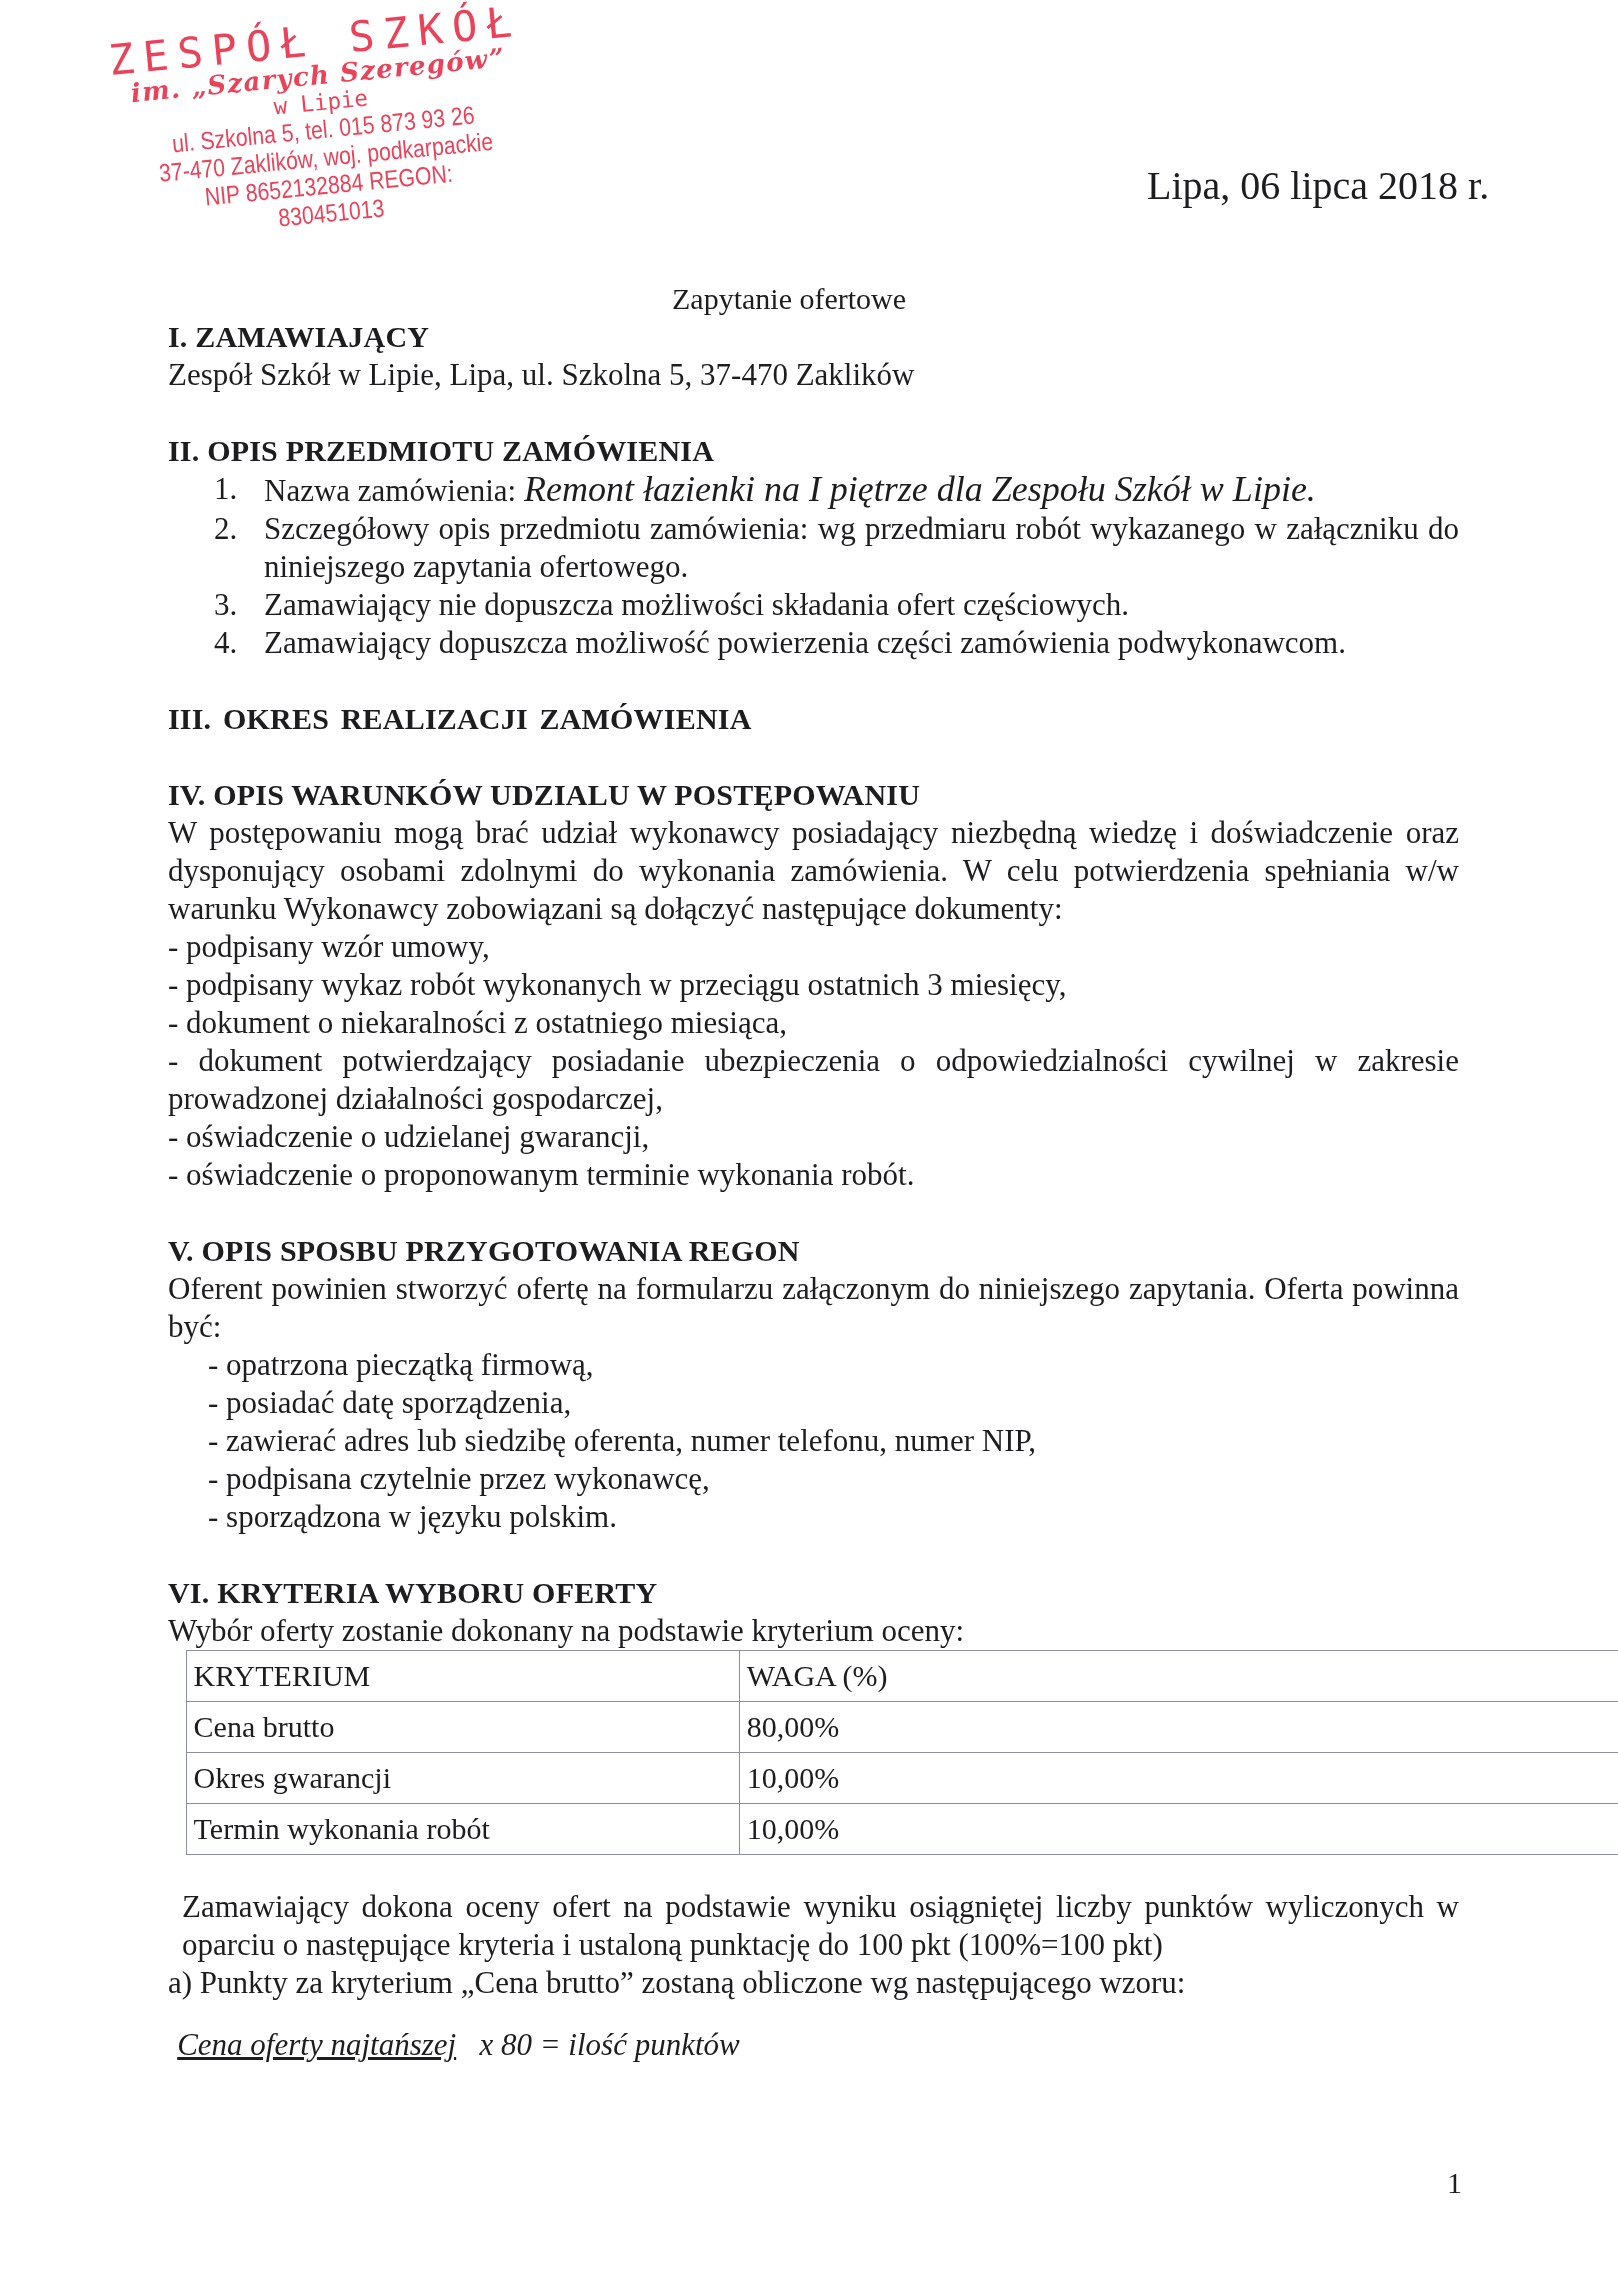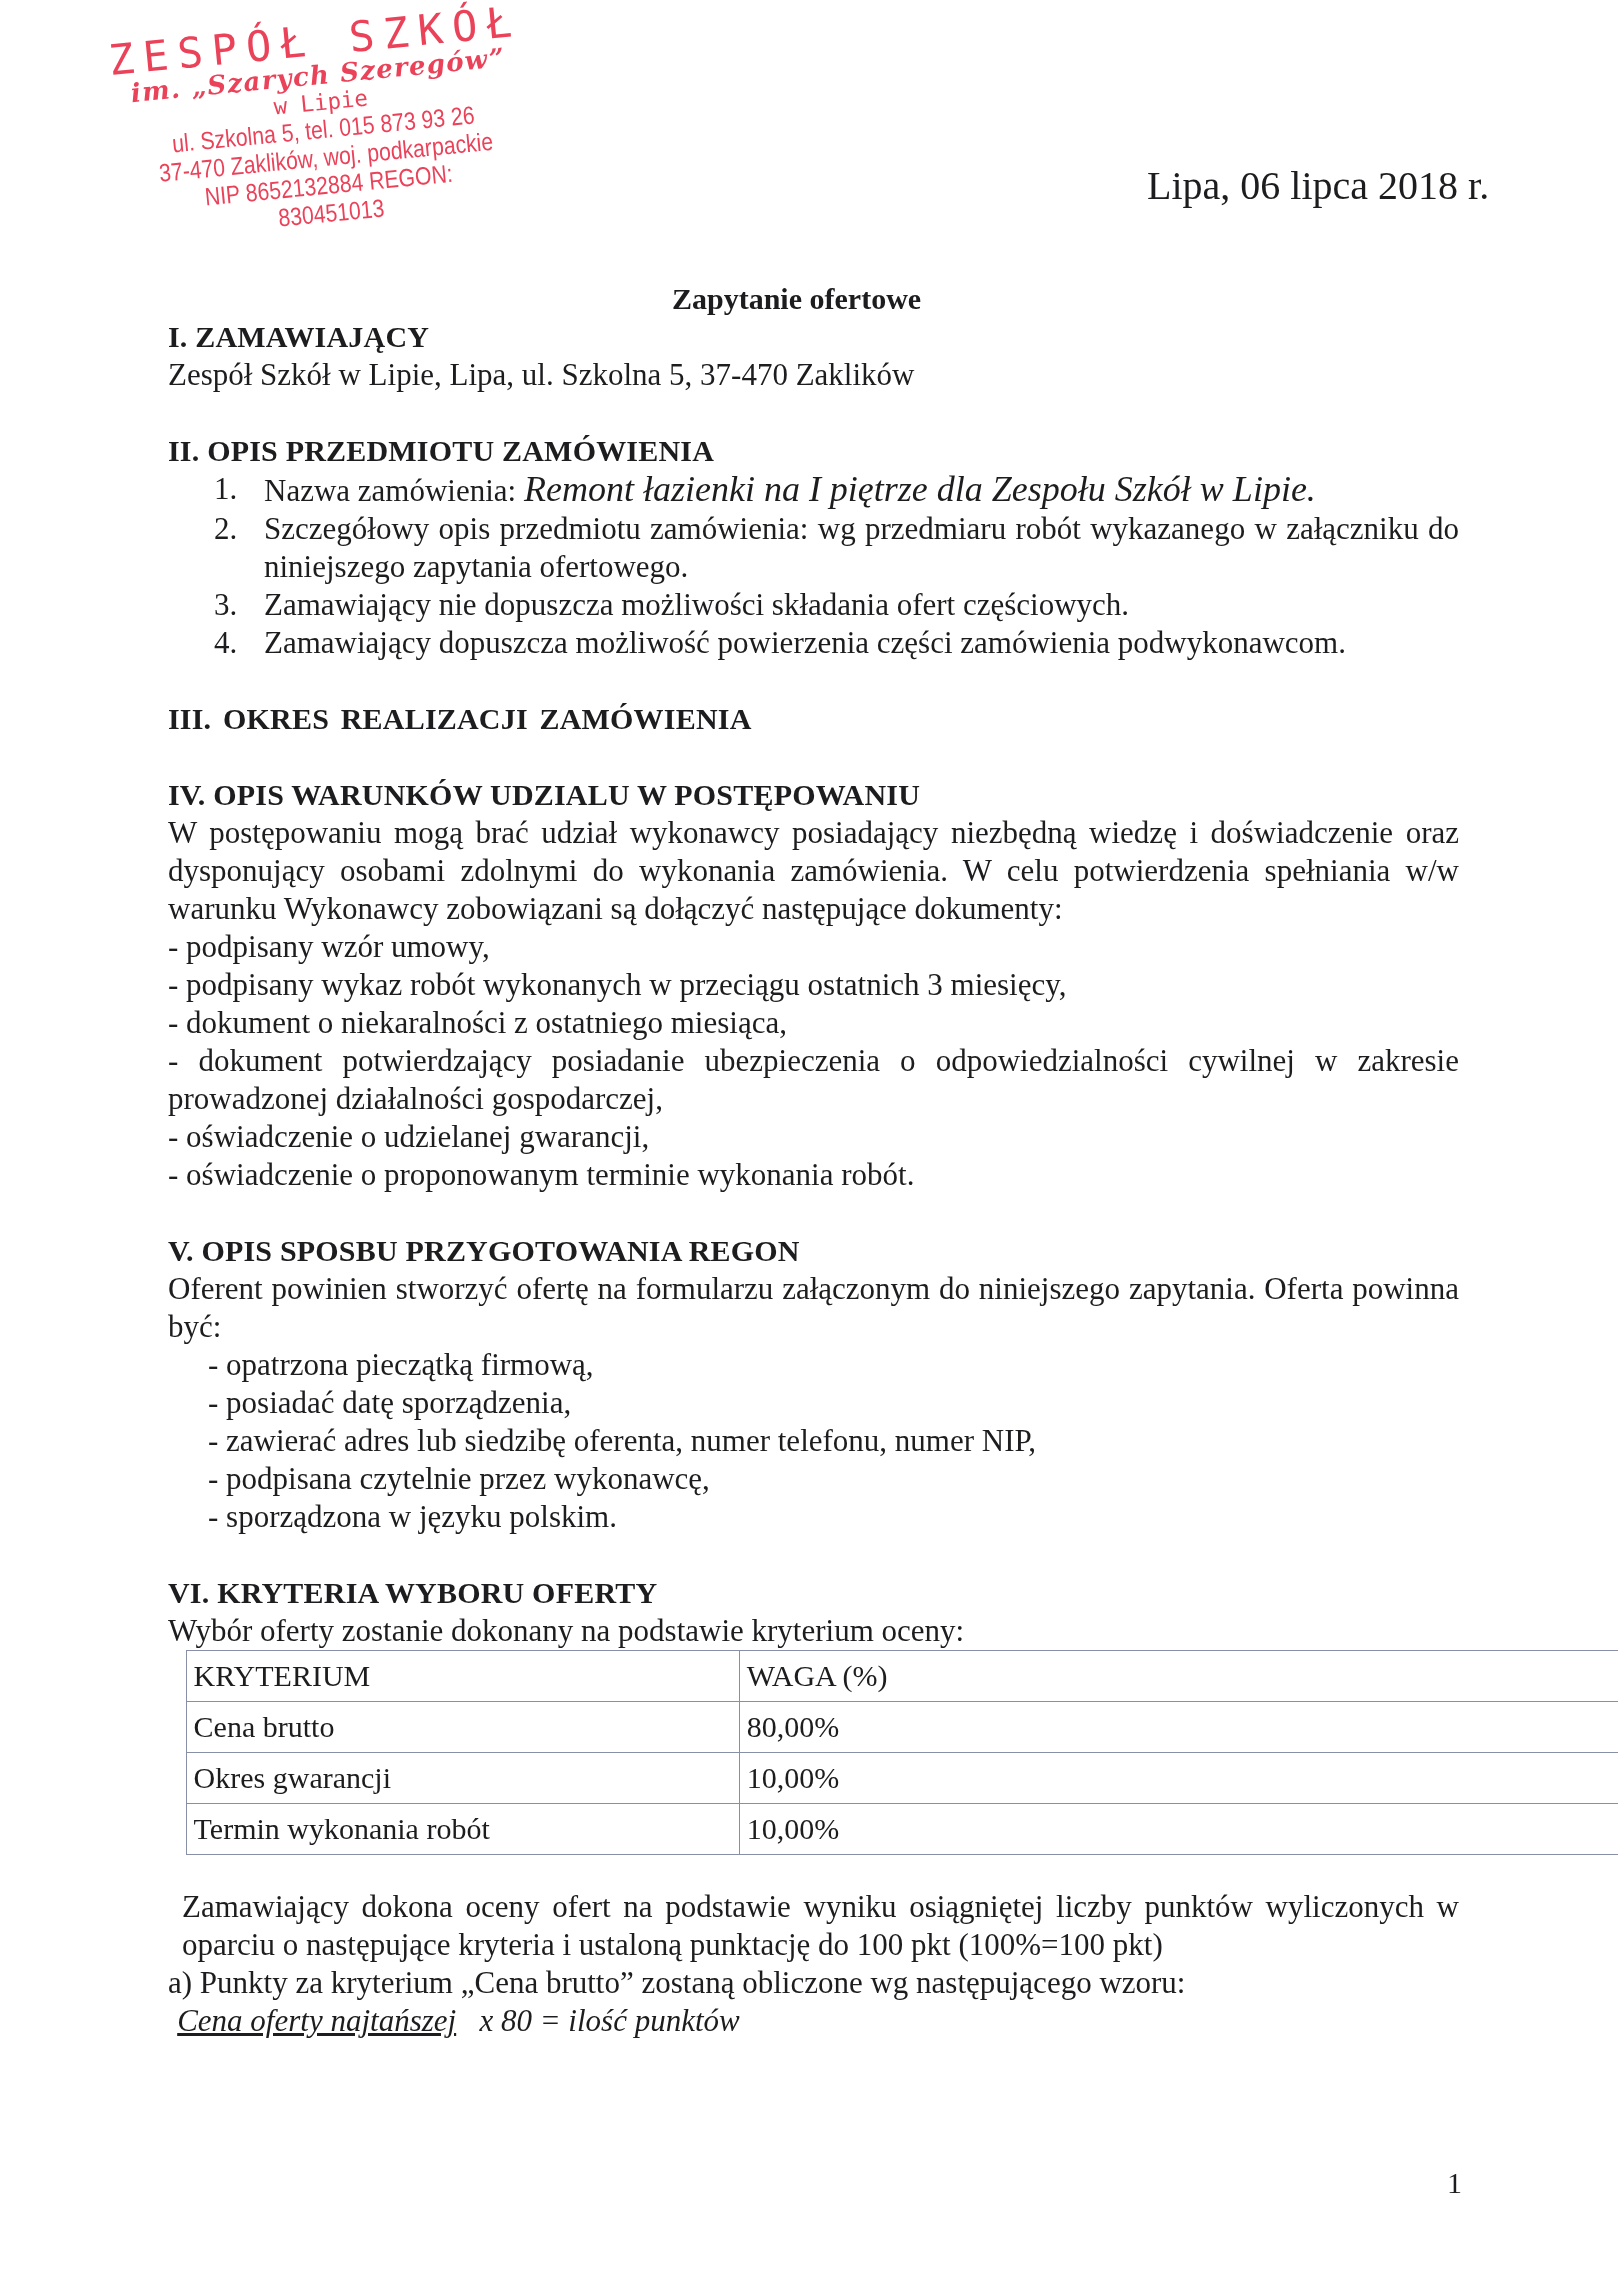--- a/index.html
+++ b/index.html
@@ -17,21 +17,21 @@
       left: 111px; top: 20px; width: 422px; height: 191px;
       transform: rotate(-5.5deg); transform-origin: 50% 50%;
       color: #e8324c; text-align: center; opacity: 0.92;
     }
     .stamp .s1 { font-family: "DejaVu Sans Mono", monospace; font-size: 42px; line-height: 41px; letter-spacing: 9.2px; font-weight: normal; }
     .stamp .s2 { font-family: "DejaVu Serif", serif; font-style: italic; font-weight: bold; font-size: 26px; line-height: 29px; letter-spacing: 1.3px; }
     .stamp .s3 { font-family: "DejaVu Sans Mono", monospace; font-size: 22.4px; line-height: 25px; }
     .stamp .s4, .stamp .s5, .stamp .s6 { font-family: "Liberation Sans", sans-serif; font-size: 25px; line-height: 28px; transform: scaleX(0.85); }
 
     .date { left: 1147px; top: 167px; font-size: 40px; }
-    .title { left: 672px; top: 280px; font-weight: bold; font-size: 30px; }
+    .title { left: 672px; top: 280px; font-weight: normal; font-size: 30px; }
 
     .content { left: 168px; top: 318px; width: 1291px; }
     h2 {
       margin: 0; font-size: 30px; line-height: 38px; font-weight: bold;
       letter-spacing: 0.2px;
     }
     p { margin: 0; }
     .sec { margin-bottom: 38px; }
     .justify { text-align: justify; text-align-last: left; }
     ol { margin: 0; padding: 0; list-style: none; }
@@ -43,21 +43,21 @@
 
     table.crit {
       border-collapse: collapse; margin-left: 18px; width: 1472px;
       font-size: 30px; line-height: 36px;
     }
     table.crit td {
       border: 1.3px solid #8a8fa8; height: 50px; padding: 0 6.6px; vertical-align: middle;
     }
     table.crit td.c1 { width: 539px; }
     .after-table { margin-top: 33px; padding-left: 8px; margin-left: 6px; }
-    .formula { font-style: italic; }
+    .formula { font-style: italic; margin-top: 24px; }
     .formula .u { text-decoration: underline; }
     .pagenum { left: 1447px; top: 2164px; font-size: 30px; }
   </style>
 </head>
 <body>
 
 <div class="abs stamp">
   <div class="s1">ZESPÓŁ SZKÓŁ</div>
   <div class="s2">im. „Szarych Szeregów”</div>
   <div class="s3">w Lipie</div>

